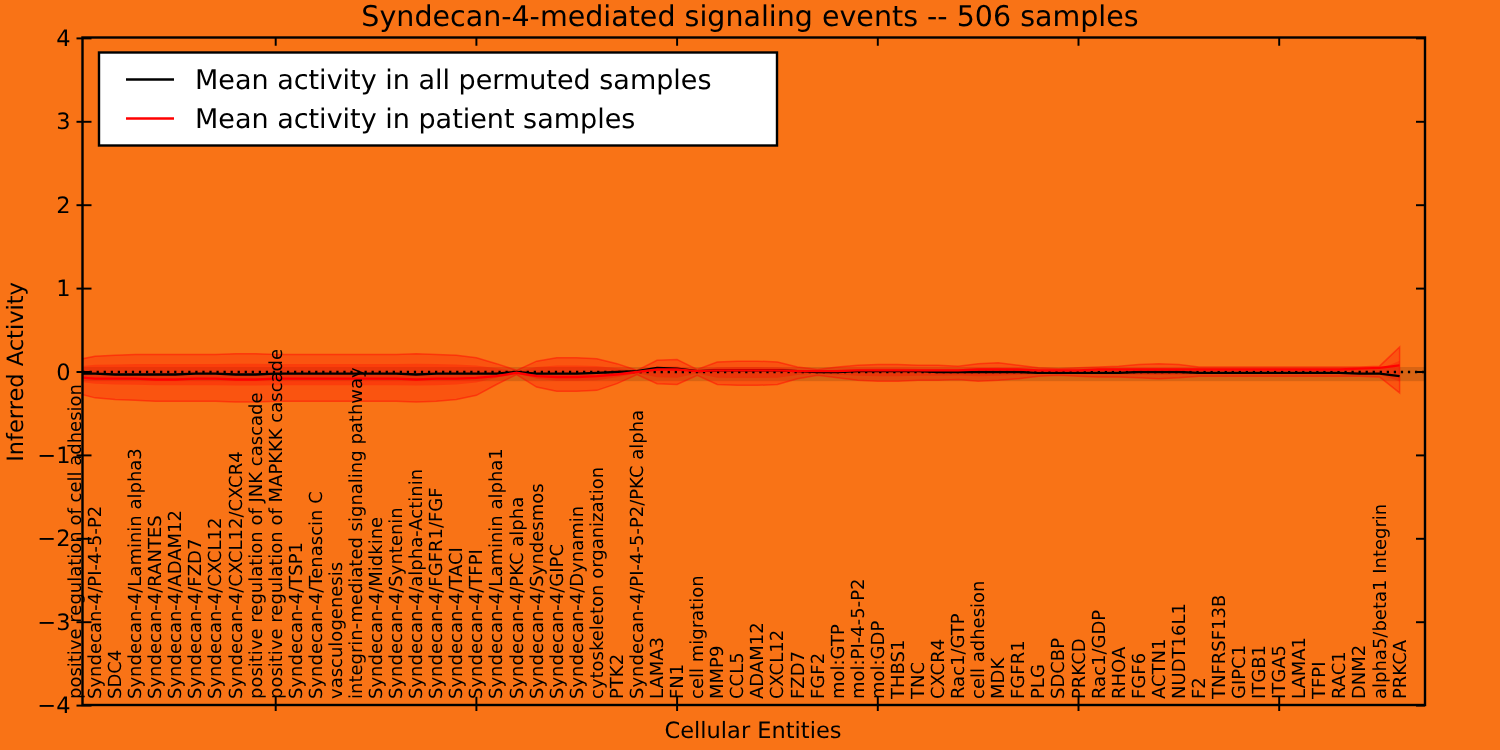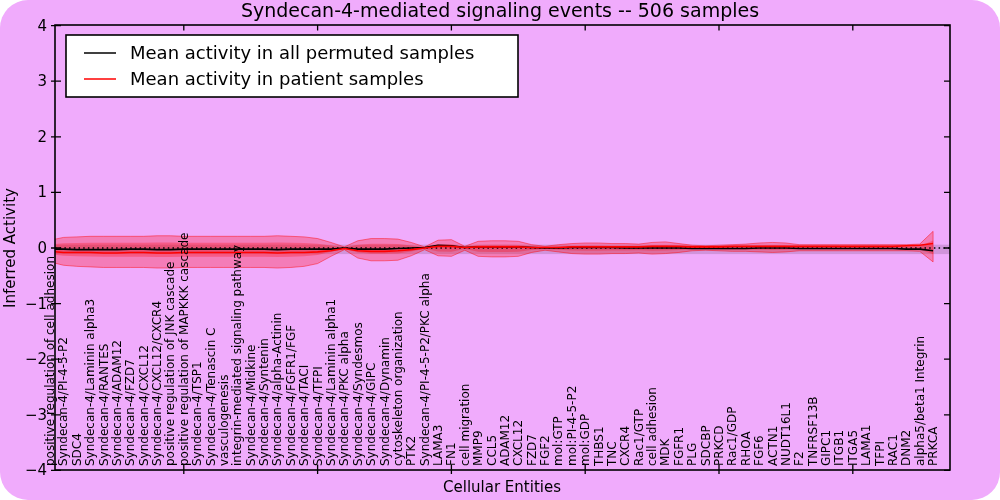--- a/index.html
+++ b/index.html
@@ -1,16 +1,16 @@
 <!DOCTYPE html>
 <html><head>
 <meta charset="utf-8">
 <style>
   html,body{margin:0;padding:0;background:#fff;}
-  .fig{width:1000px;height:500px;background:#f0abfc;position:relative;overflow:hidden;border-radius:28px;}
+  .fig{width:1000px;height:500px;background:#f97316;position:relative;overflow:hidden;}
   svg text{font-family:"DejaVu Sans","Liberation Sans",sans-serif;fill:#000;}
   .title{font-size:19px;}
   .axlabel{font-size:15px;}
   .lgtext{font-size:18px;}
   .legend-box{fill:#ffffff;stroke:#000000;stroke-width:1.6;}
   .lgline{stroke-width:1.7;fill:none;}
 </style>
 </head>
 <body>
 

